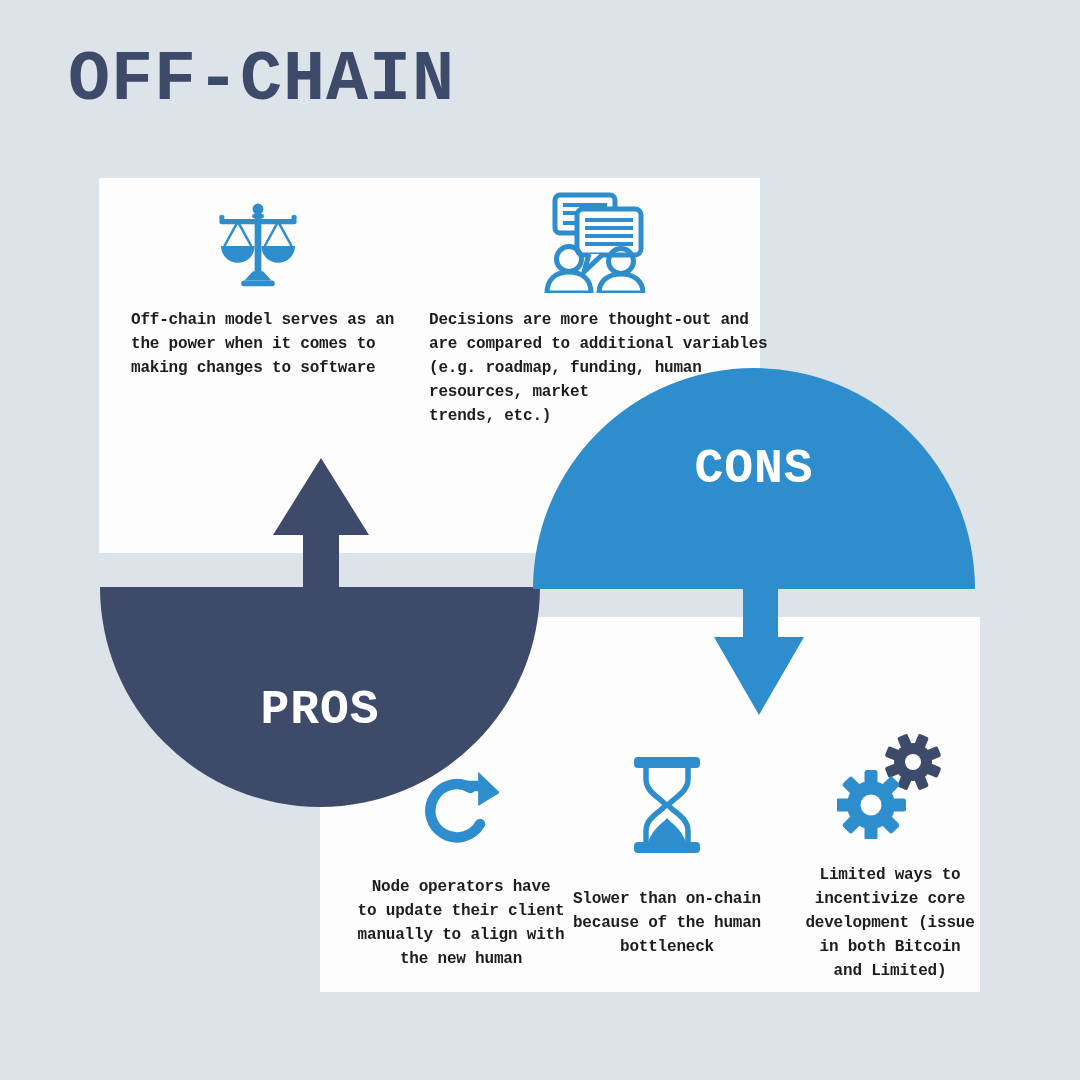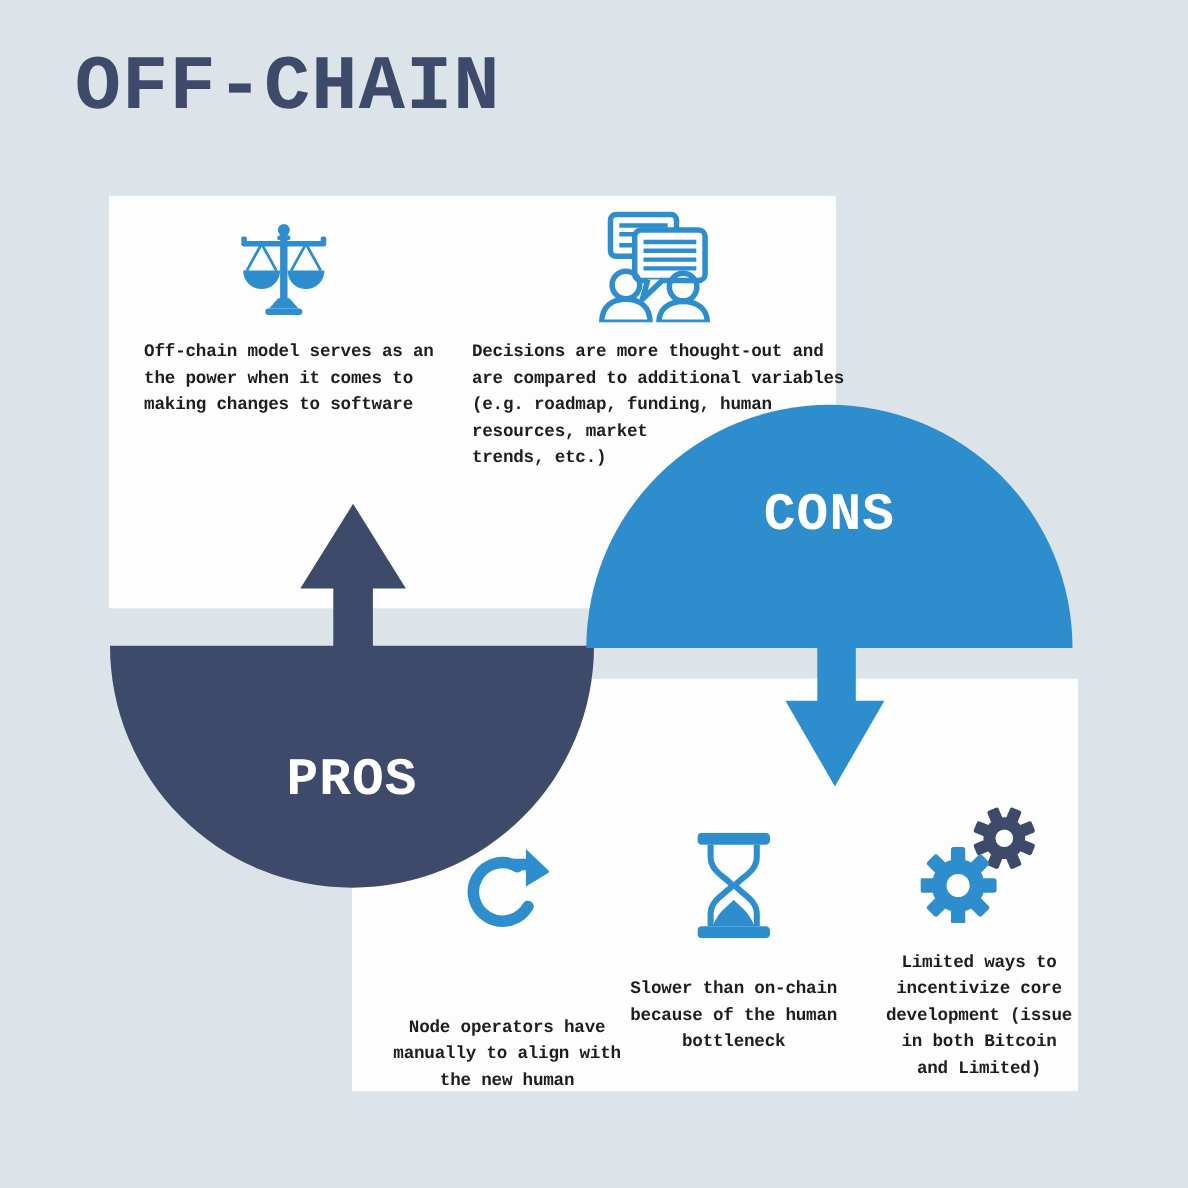--- a/index.html
+++ b/index.html
@@ -96,30 +96,31 @@
         <div>are compared to additional variables</div>
         <div>(e.g. roadmap, funding, human</div>
         <div>resources, market</div>
         <div>trends, etc.)</div>
       </div>
     </div>
   </div>
 
   <div id="cons-panel" class="abs panel">
 
-    <div class="item align-center" style="left:28px;top:150px;width:226px;gap:47px;">
+    <div class="item align-center" style="left:28px;top:150px;width:226px;">
       <div class="icon-box" style="height:78px;">
         <svg width="76" height="76" viewBox="0 0 80 80">
           <path class="stroke-blue" stroke-width="11" stroke-linecap="round" d="M50,22 A28,28 0 1 0 60,60"></path>
           <path class="stroke-blue" stroke-width="11" stroke-linecap="round" d="M46,20 H58"></path>
           <polygon class="fill-blue" points="58,5 81,27 58,41"></polygon>
         </svg>
       </div>
       <div class="lines" style="margin-top:30px;">
         <div>Node operators have</div>
+        <div>to update their client</div>
         <div>manually to align with</div>
         <div>the new human</div>
       </div>
     </div>
 
     <div class="item align-center" style="left:240px;top:140px;width:214px;">
       <div class="icon-box" style="height:97px;">
         <svg width="66" height="96" viewBox="0 0 66 96">
           <rect class="fill-blue" x="0" y="0" width="66" height="11" rx="4"></rect>
           <rect class="fill-blue" x="0" y="85" width="66" height="11" rx="4"></rect>

